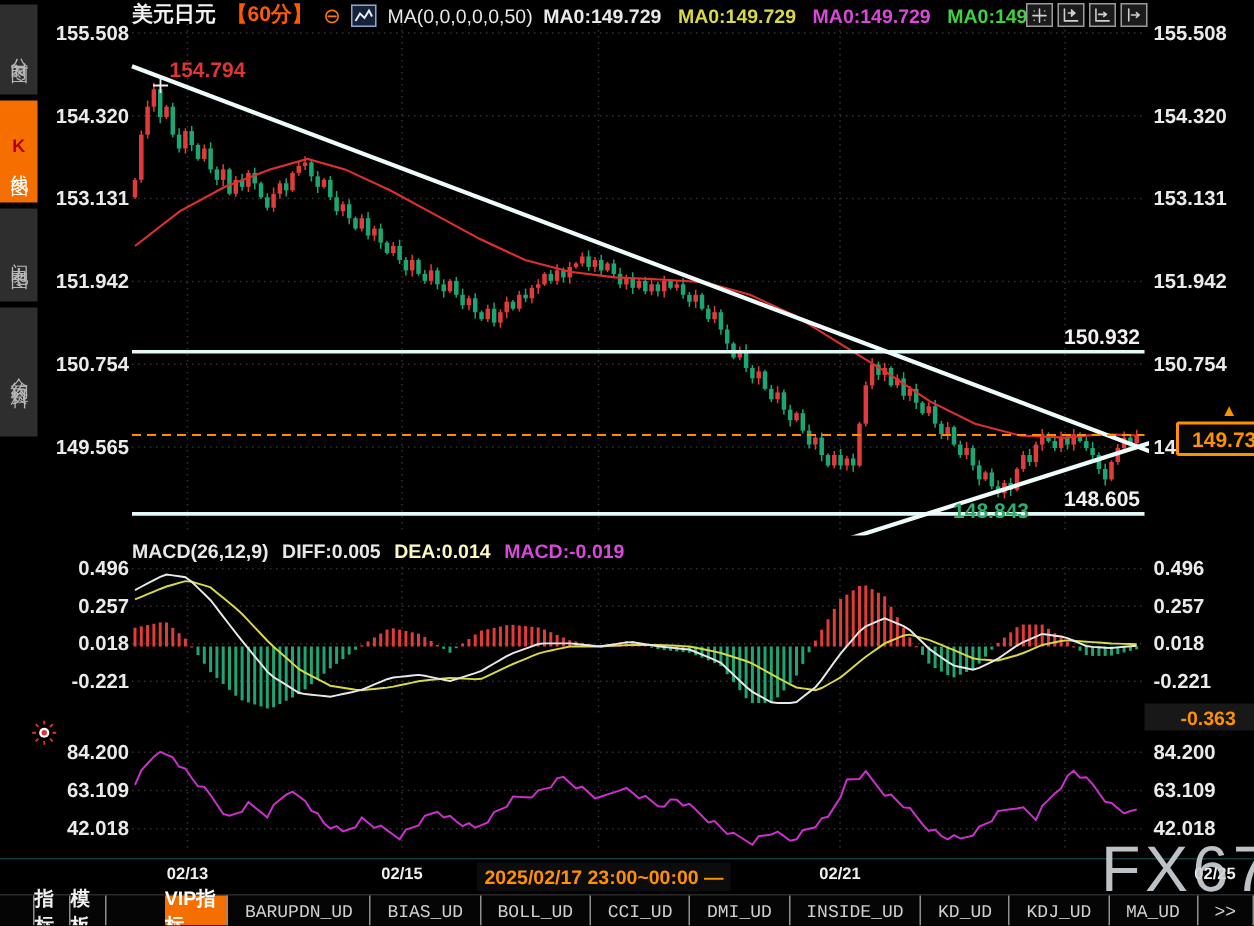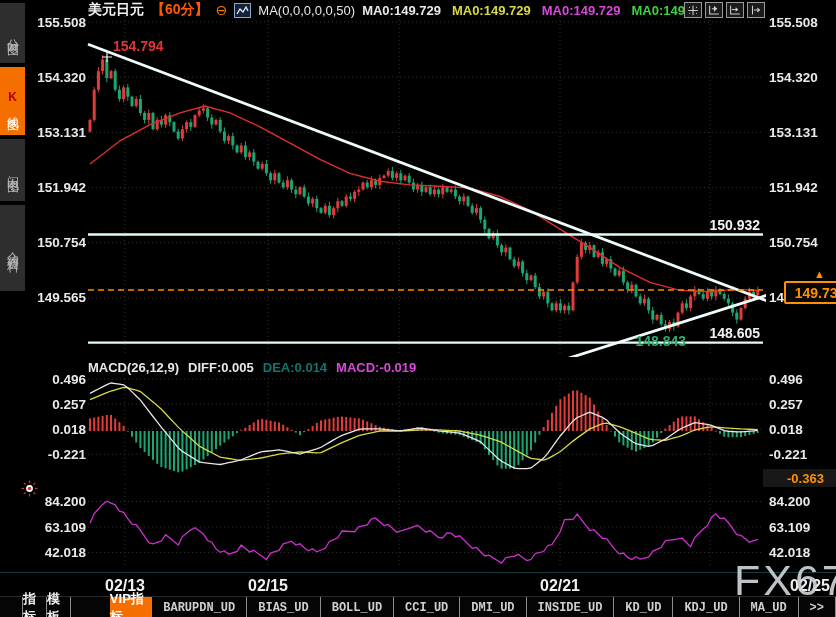--- a/index.html
+++ b/index.html
@@ -30,34 +30,34 @@
   
   #macd-badge{left:763px;top:469px;width:54px;height:18px;background:#181818;color:#ff9000;
               font-size:13px;font-weight:700;display:flex;align-items:center;padding-left:24px;}
   #price-badge{left:784px;top:281px;width:68px;height:19px;border:2px solid #ff9000;background:#070707;
                color:#ff9000;font-size:14px;font-weight:700;display:flex;align-items:center;justify-content:center;
                border-radius:2px;}
   #price-marker{left:814px;top:268px;color:#ff9000;font-size:11px;}
   
   #time-row{left:0;top:572px;width:836px;height:23px;border-top:1px solid #143c3c;}
   #period-label{position:absolute;left:33px;top:4px;color:#ff7a00;font-weight:700;font-size:13px;margin-top:48px;}
-  .date-label{position:absolute;top:4px;transform:translateX(-50%);color:#f0f0f0;font-weight:700;font-size:16px;}
+  .date-label{position:absolute;top:4px;transform:translateX(-50%);color:#f0f0f0;font-weight:700;font-size:11px;}
   #hl-box{position:absolute;left:318px;top:2px;height:19px;background:#0c0c0c;color:#ff9000;
           font-size:13px;font-weight:700;display:flex;align-items:center;padding:0 5px;white-space:nowrap;}
   
   #watermark{left:694px;top:556px;color:rgba(205,210,216,.92);font-size:43px;font-weight:500;
              letter-spacing:3px;z-index:30;margin-left:40px;}
   
   #toolbar{left:0;top:596px;width:836px;height:21px;background:#050505;border-top:1px solid #2a2a2a;
            display:flex;align-items:stretch;}
   .tb{display:flex;align-items:center;padding:0 0;border-right:1px solid #8f8f8f;cursor:pointer;
       font-size:13px;color:#f0f0f0;font-weight:700;}
   .tb.first{border-left:1px solid #8f8f8f;margin-left:22px;}
   .tb.vip{background:#f56f00;color:#fff;margin-left:39px;}
-  .tb.ud{font-family:"Liberation Mono",monospace;font-size:12px;color:#cfcfcf;font-weight:700;
+  .tb.ud{font-family:"Liberation Mono",monospace;font-size:12px;color:#cfcfcf;font-weight:400;
          letter-spacing:0;padding:0 11px;}
   svg text{font-family:"Liberation Sans",sans-serif;}
 </style>
 </head>
 <body>
 
 <div id="app">
 
   <svg id="chart-svg" class="abs" width="836" height="617" style="left:0;top:0">
       <defs>
@@ -675,21 +675,21 @@
       <div class="ticon">
         <svg width="14" height="12" viewBox="0 0 16 13">
           <path d="M4 2 V11 M6 6.5 H12 M12 6.5 l-2.2 -1.8 M12 6.5 l-2.2 1.8" fill="none" stroke="#cfcfcf" stroke-width="1.2" stroke-linecap="round"></path>
         </svg>
       </div>
     </div>
 
   <div class="ind-header abs" style="left:88px;top:360px">
     <span style="color:#e8e8e8">MACD(26,12,9)</span>
     <span style="color:#e8e8e8">DIFF:0.005</span>
-    <span style="color:#0f766e">DEA:0.014</span>
+    <span style="color:#fef9c3">DEA:0.014</span>
     <span style="color:#d949d9">MACD:-0.019</span>
   </div>
 
   <span class="abs" style="left:21px;top:480px">
     <svg width="17" height="17" viewBox="0 0 17 17">
       <g stroke="#e23333" stroke-width="1.2">
         <line x1="8.5" y1="0.5" x2="8.5" y2="3"></line>
           <line x1="8.5" y1="14" x2="8.5" y2="16.5"></line>
         <line x1="0.5" y1="8.5" x2="3" y2="8.5"></line>
           <line x1="14" y1="8.5" x2="16.5" y2="8.5"></line>
@@ -702,20 +702,21 @@
         <circle cx="8.5" cy="8.5" r="1.8" fill="#e23333"></circle>
     </svg>
   </span>
 
   <div id="macd-badge" class="abs">-0.363</div>
   <div id="price-badge" class="abs">149.738</div>
   <div id="price-marker" class="abs">▲</div>
 
   <div id="time-row" class="abs">
     <span id="period-label">60分 ▲</span>
+    <span id="hl-box">2025/02/17 23:00~00:00 —</span>
   <span class="date-label" style="left: 125px;">02/13</span>
       <span class="date-label" style="left: 268px;">02/15</span>
       <span class="date-label" style="left: 560px;">02/21</span>
       <span class="date-label" style="left: 810px;">02/25</span>
     </div>
 
   <div id="watermark" class="abs">FX678</div>
 
   <div id="toolbar" class="abs">
       <div class="tb first">指标</div>

